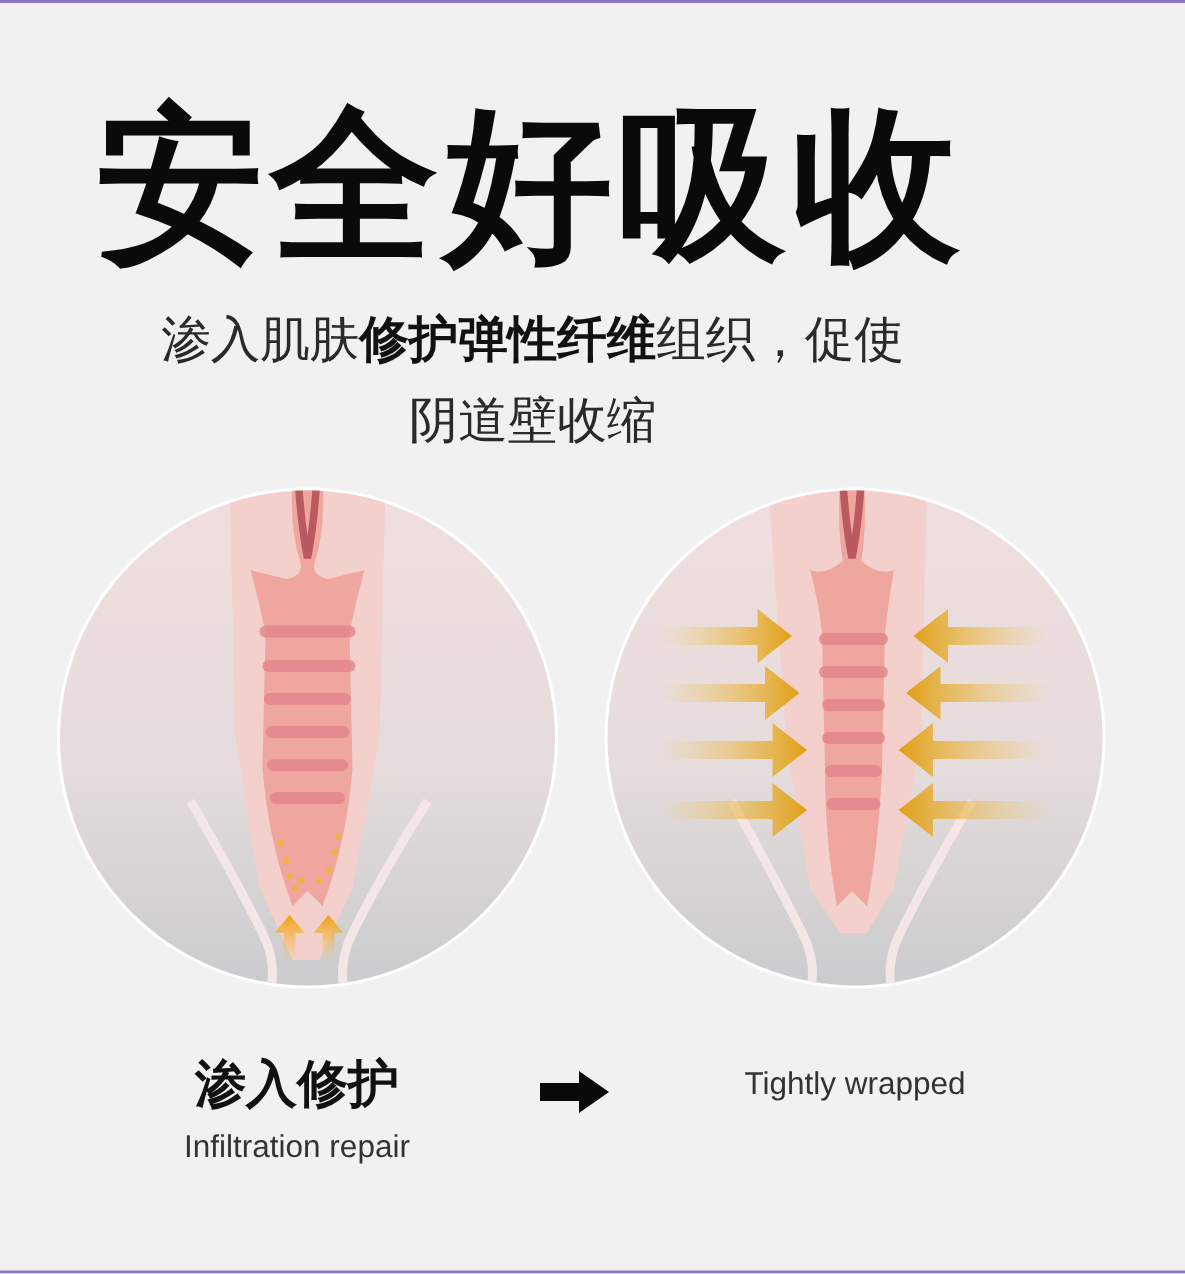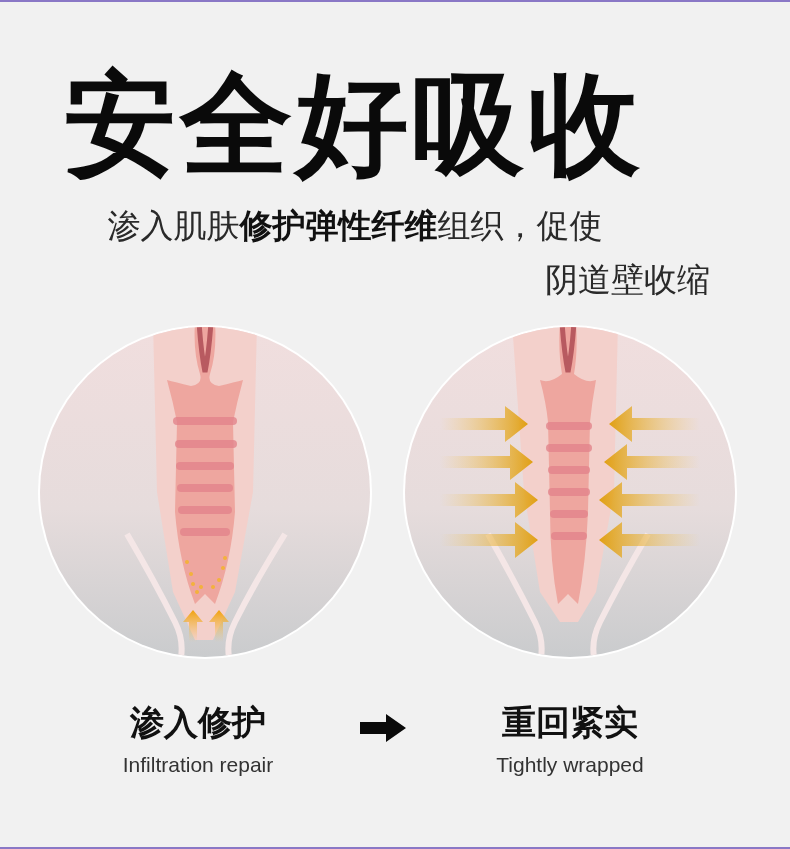--- a/index.html
+++ b/index.html
@@ -14,27 +14,27 @@
   .headline {
     position:absolute; left:0; top:62px; width:708px; text-align:center;
     font-size:112px; font-weight:bold; color:#0a0a0a; letter-spacing:4px; line-height:125px;
   }
   .subline {
     position:absolute; left:0; width:710px; text-align:center;
     font-size:33px; color:#2a2a2a; line-height:44px;
   }
   .subline b { font-weight:bold; color:#111; }
   .sub1 { top:204px; }
-  .sub2 { top:258px;text-align:right; }
+  .sub2 { top:258px; }
   .circle-wrap { position:absolute; top:322px; width:340px; height:340px; }
   .circle-left { left:35px; }
   .circle-right { left:400px; }
   .circle-wrap svg { width:340px; height:340px; display:block; }
   .caption { position:absolute; text-align:center; width:300px; }
-  .caption .zh { font-size:34px; font-weight:bold; color:#111; line-height:42px;font-family:Liberation Serif, serif; }
+  .caption .zh { font-size:34px; font-weight:bold; color:#111; line-height:42px; }
   .caption .en { font-size:21px; color:#333; line-height:30px; margin-top:6px; font-family:Liberation Sans, sans-serif;}
   .cap-left { left:48px; top:702px; }
   .cap-right { left:420px; top:702px; }
   .flow-arrow { position:absolute; left:360px; top:714px; width:46px; height:28px; }
 </style>
 </head>
 <body>
 
 <div class="top-border"></div>
 
@@ -156,17 +156,16 @@
 <div class="caption cap-left">
   <div class="zh">渗入修护</div>
   <div class="en">Infiltration repair</div>
 </div>
 
 <svg class="flow-arrow" viewBox="0 0 46 28">
   <path d="M0 8 L26 8 L26 0 L46 14 L26 28 L26 20 L0 20 Z" fill="#0a0a0a"></path>
 </svg>
 
 <div class="caption cap-right">
-  <div class="zh">重回紧实</div>
   <div class="en">Tightly wrapped</div>
 </div>
 
 <div class="bottom-border"></div>
 
 </body></html>

